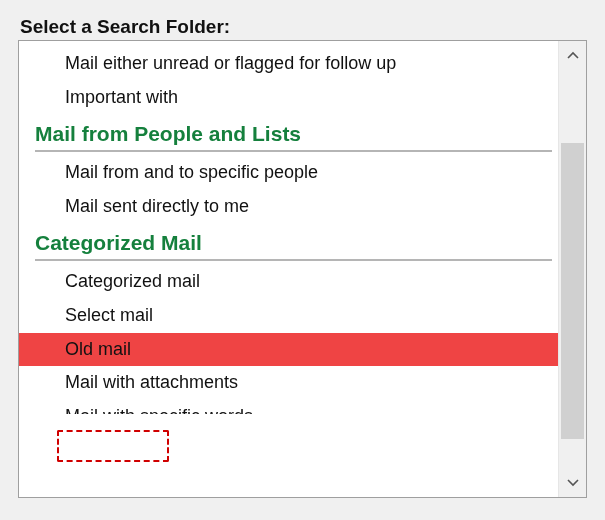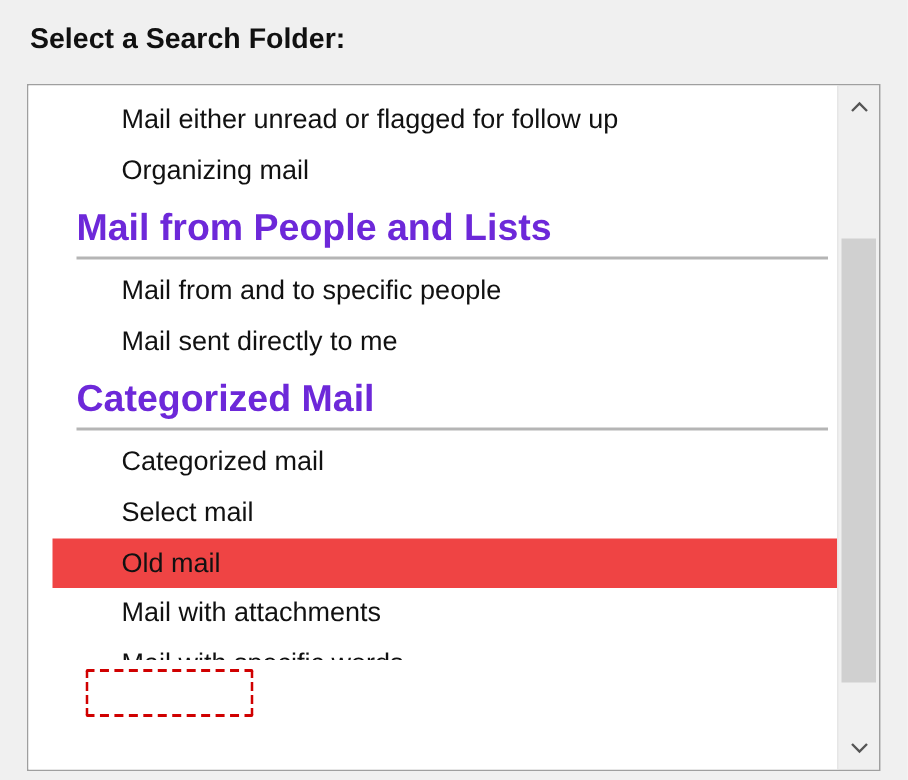--- a/index.html
+++ b/index.html
@@ -17,21 +17,21 @@
   .page {
     padding: 16px 18px 0 18px;
     position: relative;
     height: 100%;
   }
 
   .title {
     font-weight: 700;
     font-size: 19px;
     color: #111;
-    margin: 0 0 18px 2px;
+    margin: 0 0 2px 2px;
   }
 
   .panel-wrapper {
     display: flex;
     align-items: stretch;
     border: 1px solid #9f9f9f;
     background: #fff;
     height: 458px;
   }
 
@@ -71,36 +71,35 @@
     position: absolute;
     left: 2px;
     right: 2px;
     top: 72px;
     bottom: 28px;
     background: #d0d0d0;
   }
 
   .list-content {
     padding-top: 6px;
-    margin-left: 16px;
   }
 
   .item {
     font-size: 18px;
     color: #111;
     padding: 6px 0 6px 46px;
     line-height: 1.2;
     white-space: nowrap;
     overflow: hidden;
   }
 
   .group-header {
     font-weight: 700;
-    font-size: 25px;
-    color: #6d28d9;
+    font-size: 21px;
+    color: #15803d;
     padding: 6px 0 2px 16px;
     margin-top: 2px;
   }
 
   .group-rule {
     margin: 2px 6px 4px 16px;
     border: 0;
     border-top: 2px solid #b5b5b5;
   }
 
@@ -132,21 +131,21 @@
 <body>
 
 <div class="page">
   <div class="title">Select a Search Folder:</div>
 
   <div class="panel-wrapper">
     <div class="listbox">
       <div class="list-content">
 
         <div class="item">Mail either unread or flagged for follow up</div>
-        <div class="item">Organizing mail</div>
+        <div class="item">Important with</div>
 
         <div class="group-header">Mail from People and Lists</div>
         <hr class="group-rule">
         <div class="item">Mail from and to specific people</div>
         <div class="item">Mail sent directly to me</div>
 
         <div class="group-header">Categorized Mail</div>
         <hr class="group-rule">
         <div class="item">Categorized mail</div>
         <div class="item">Select mail</div>

